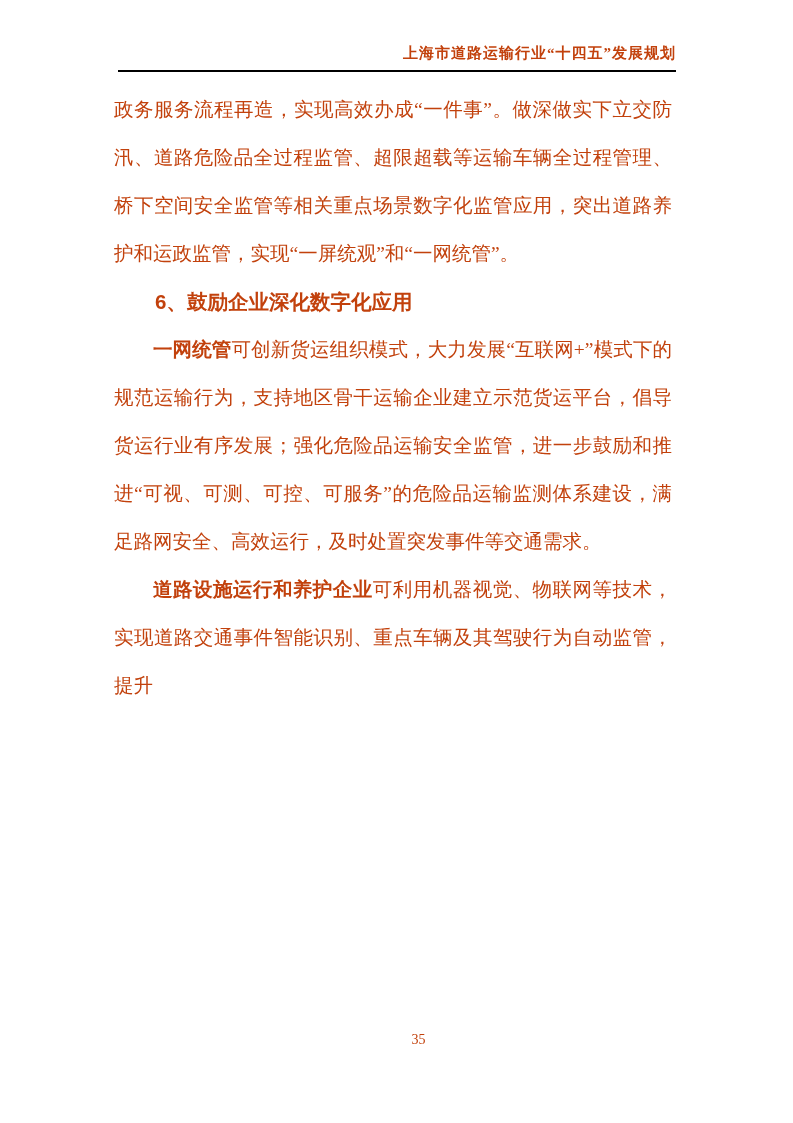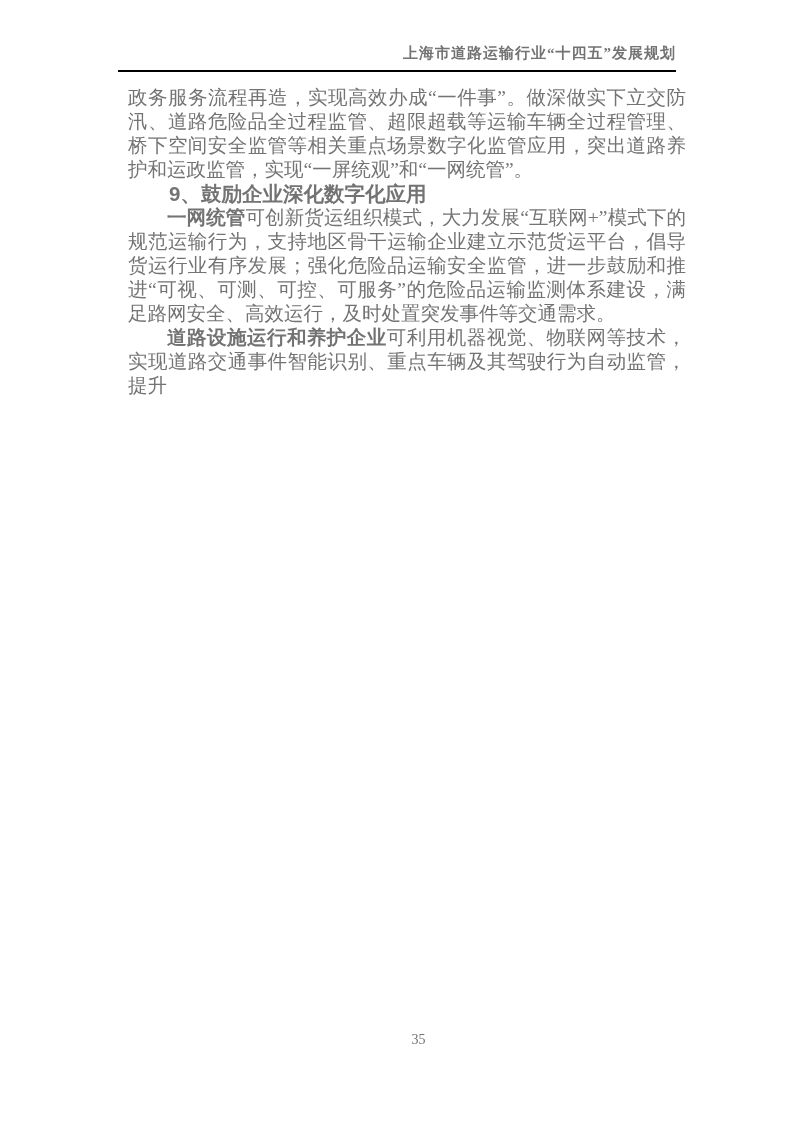--- a/index.html
+++ b/index.html
@@ -5,43 +5,43 @@
   html, body {
     margin: 0;
     padding: 0;
     background: #ffffff;
   }
   .page {
     position: relative;
     width: 793px;
     height: 1123px;
     background: #ffffff;
-    color: #737373;
+    color: #c2410c;
     overflow: hidden;
     font-family: "Liberation Serif", serif;
   }
   .header {
     position: absolute;
     left: 118px;
     top: 44px;
     width: 558px;
     text-align: right;
     font-size: 15px;
     font-weight: 700;
     letter-spacing: 1px;
     padding-bottom: 7px;
     border-bottom: 2px solid #000000;
   }
   .content {
     position: absolute;
-    left: 128px;
+    left: 114px;
     top: 86px;
     width: 558px;
     font-size: 19.5px;
-    line-height: 24px;
+    line-height: 48px;
     text-align: justify;
     text-justify: inter-ideograph;
   }
   .para {
     margin: 0;
     text-indent: 2em;
   }
   .para.no-indent {
     text-indent: 0;
   }
@@ -69,21 +69,21 @@
 <div class="page">
 
   <div class="header">
     <span>上海市道路运输行业“十四五”发展规划</span>
   </div>
 
   <div class="content">
 
     <p class="para no-indent">政务服务流程再造，实现高效办成“一件事”。做深做实下立交防汛、道路危险品全过程监管、超限超载等运输车辆全过程管理、桥下空间安全监管等相关重点场景数字化监管应用，突出道路养护和运政监管，实现“一屏统观”和“一网统管”。</p>
 
-    <p class="para heading">9、鼓励企业深化数字化应用</p>
+    <p class="para heading">6、鼓励企业深化数字化应用</p>
 
 
     <p class="para"><span class="lead">一网统管</span><span>可创新货运组织模式，大力发展“互联网+”模式下的规范运输行为，支持地区骨干运输企业建立示范货运平台，倡导货运行业有序发展；强化危险品运输安全监管，进一步鼓励和推进“可视、可测、可控、可服务”的危险品运输监测体系建设，满足路网安全、高效运行，及时处置突发事件等交通需求。</span></p>
 
 
     <p class="para"><span class="lead">道路设施运行和养护企业</span><span>可利用机器视觉、物联网等技术，实现道路交通事件智能识别、重点车辆及其驾驶行为自动监管，提升</span></p>
 
   </div>
 
   <div class="footer">

